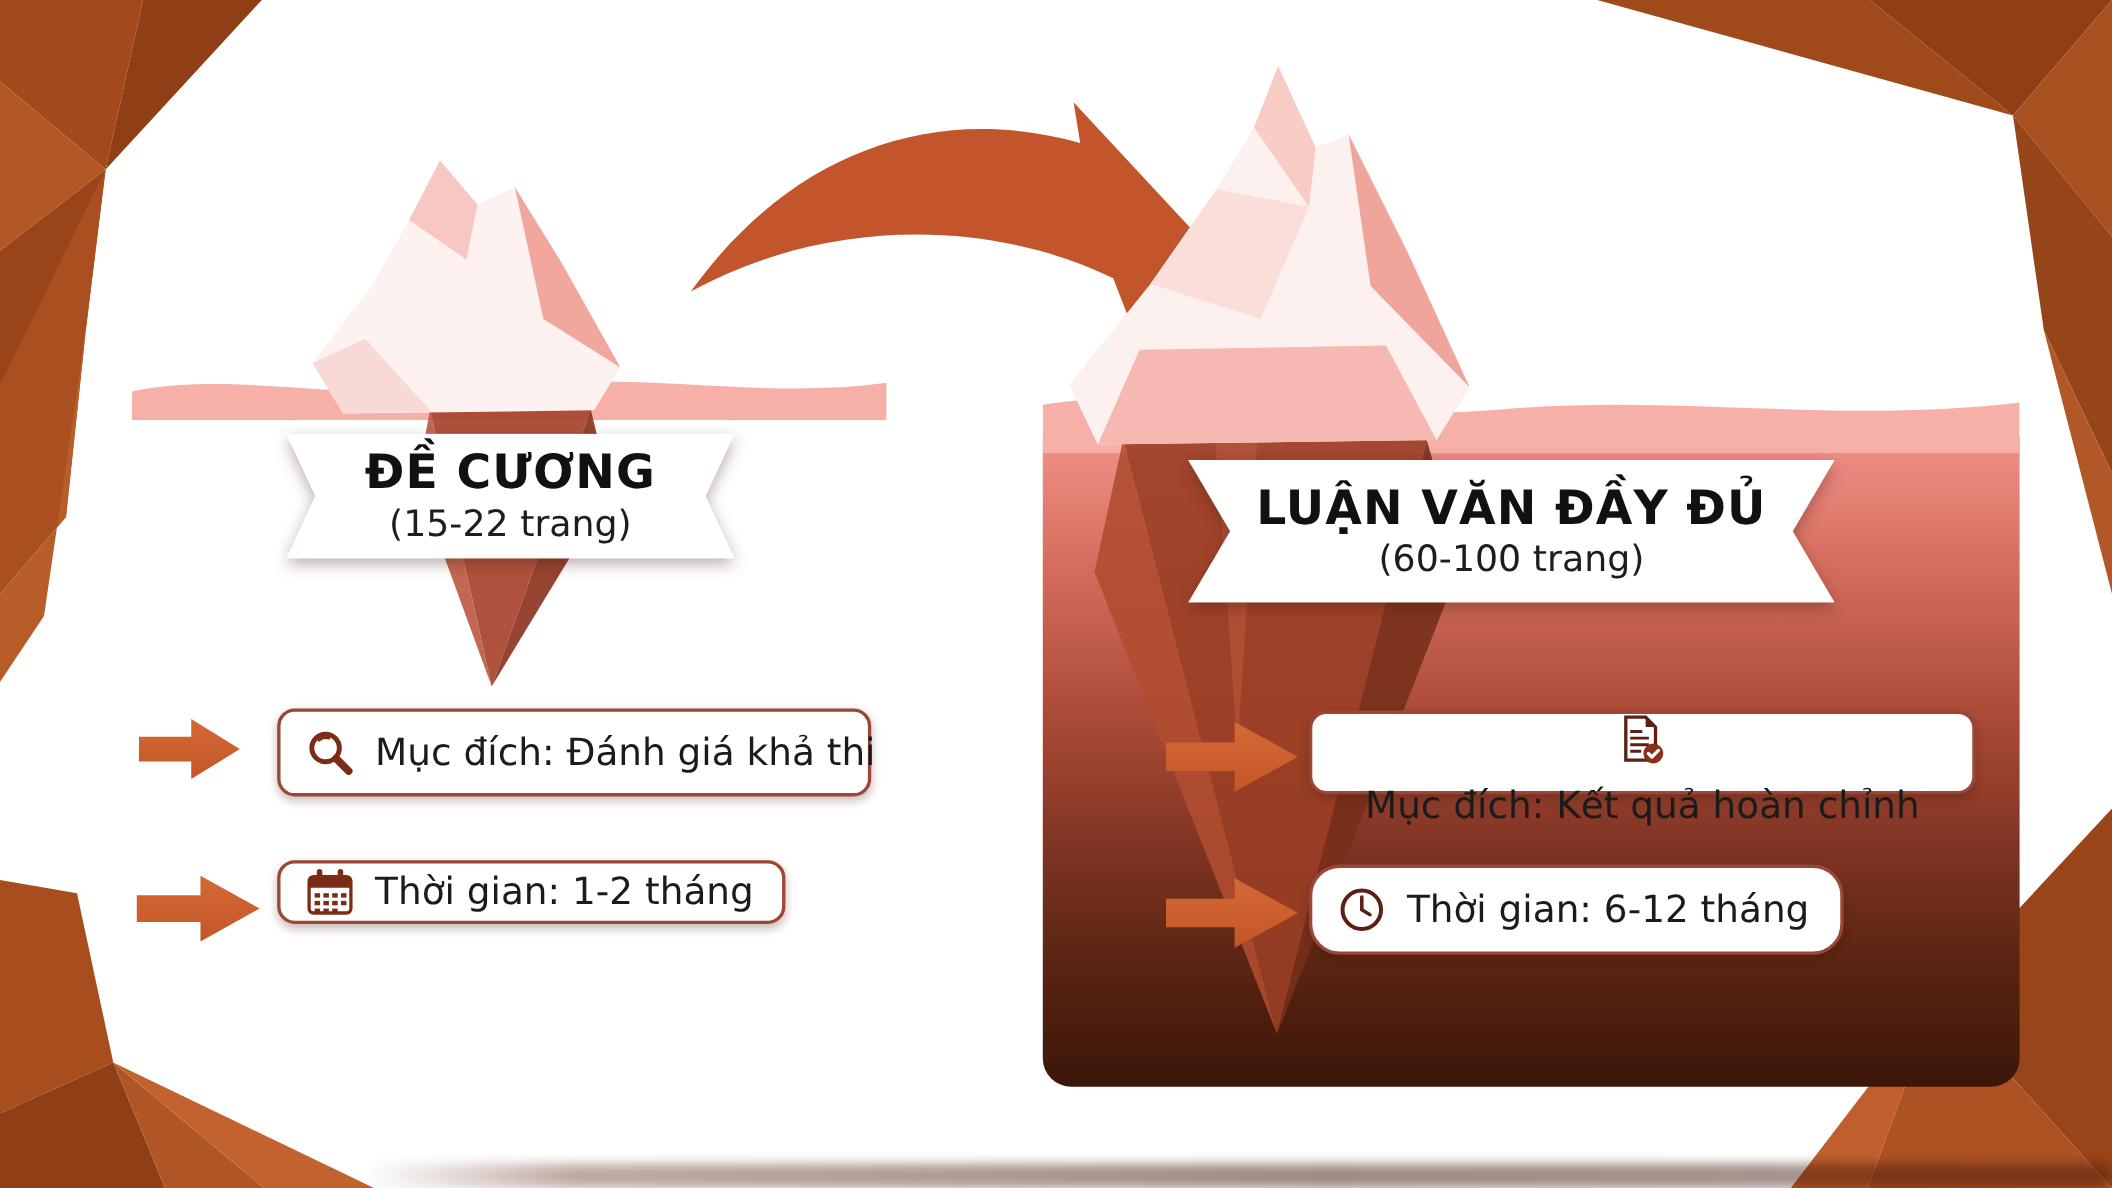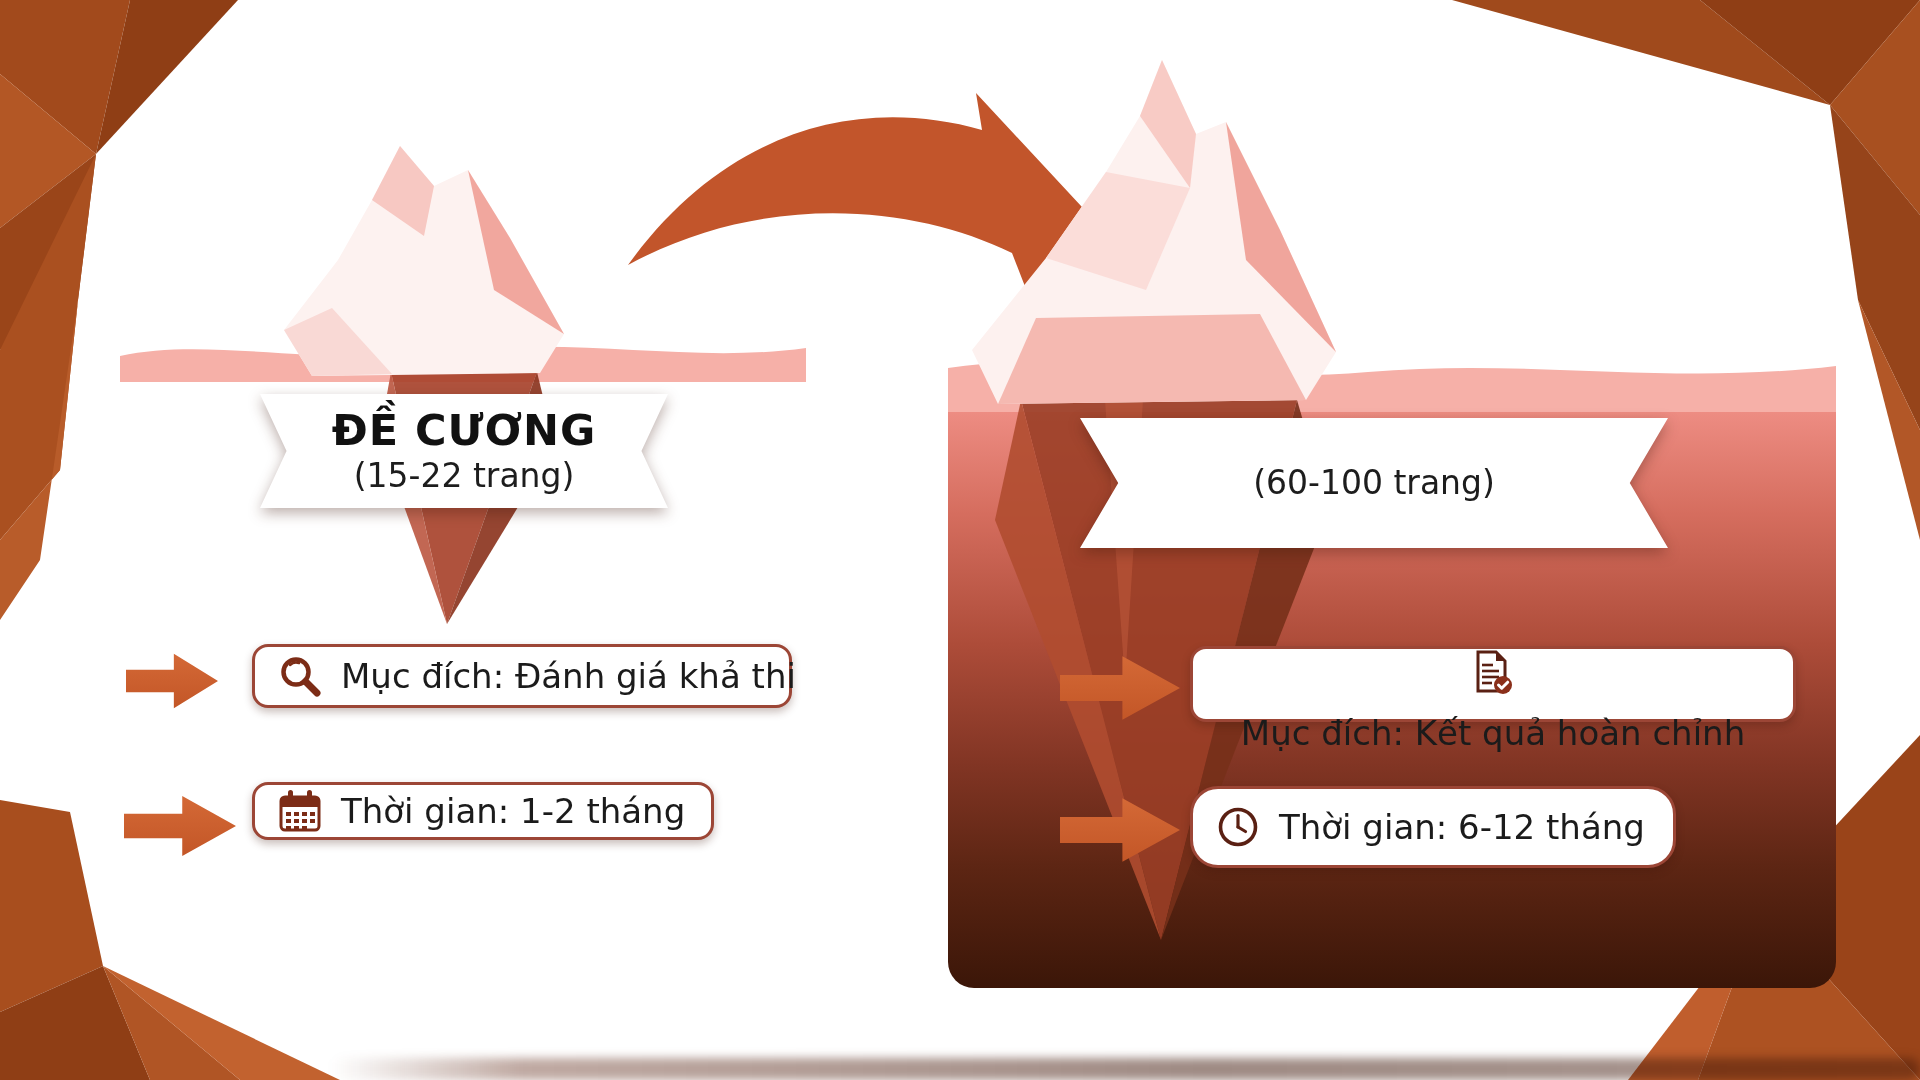--- a/index.html
+++ b/index.html
@@ -106,21 +106,21 @@
 
     <div class="ribbon-wrap" style="left:260px;top:394px;width:408px;height:114px;">
       <div class="ribbon">
         <div class="ribbon-title">ĐỀ CƯƠNG</div>
         <div class="ribbon-sub">(15-22 trang)</div>
       </div>
     </div>
 
     <div>
       <div class="barrow" style="left:126px;top:650px;width:92px;height:62px;"></div>
-      <div class="pill" style="left:252px;top:644px;width:540px;height:64px;">
+      <div class="pill" style="left:252px;top:644px;width:540px;height:80px;">
         <svg class="ic" width="46" height="46" viewBox="0 0 46 46">
           <circle cx="19" cy="19" r="12.5" fill="none" stroke="#7c2c16" stroke-width="4.5"></circle>
           <path d="M13,12 A9,9 0 0 1 22,10" fill="none" stroke="#7c2c16" stroke-width="2.5" stroke-linecap="round"></path>
           <line x1="28.5" y1="28.5" x2="40" y2="40" stroke="#7c2c16" stroke-width="7" stroke-linecap="round"></line>
         </svg>
         <span>Mục đích: Đánh giá khả thi</span>
       </div>
     </div>
 
     <div>
@@ -171,20 +171,21 @@
     <svg class="abs" style="left:950px;top:52px;" width="400" height="360" viewBox="0 0 400 360">
       <polygon points="212,8 246,82 276,70 330,178 386,300 356,348 48,352 22,298 96,206 156,120 190,64" fill="#fdf1ef"></polygon>
       <polygon points="212,8 190,64 240,136 246,82" fill="#f8cbc5"></polygon>
       <polygon points="276,70 330,178 386,300 296,208" fill="#f0a59c"></polygon>
       <polygon points="156,120 240,136 196,238 96,206" fill="#fbddd9"></polygon>
       <polygon points="48,352 356,348 310,262 86,266" fill="#f5b9b1"></polygon>
     </svg>
 
     <div class="ribbon-wrap" style="left:1080px;top:418px;width:588px;height:130px;">
       <div class="ribbon">
+        <div class="ribbon-title">LUẬN VĂN ĐẦY ĐỦ</div>
         <div class="ribbon-sub">(60-100 trang)</div>
       </div>
     </div>
 
     <div>
       <div class="barrow" style="left:1060px;top:652px;width:120px;height:72px;"></div>
       <div class="pill" style="left:1190px;top:646px;width:606px;height:76px;flex-direction:column;">
         <svg class="ic" width="46" height="46" viewBox="0 0 46 46">
           <path d="M8,3 h18 l9,9 v30 h-27 z" fill="#ffffff" stroke="#5a2013" stroke-width="3"></path>
           <path d="M26,3 l9,9 h-9 z" fill="#5a2013"></path>

